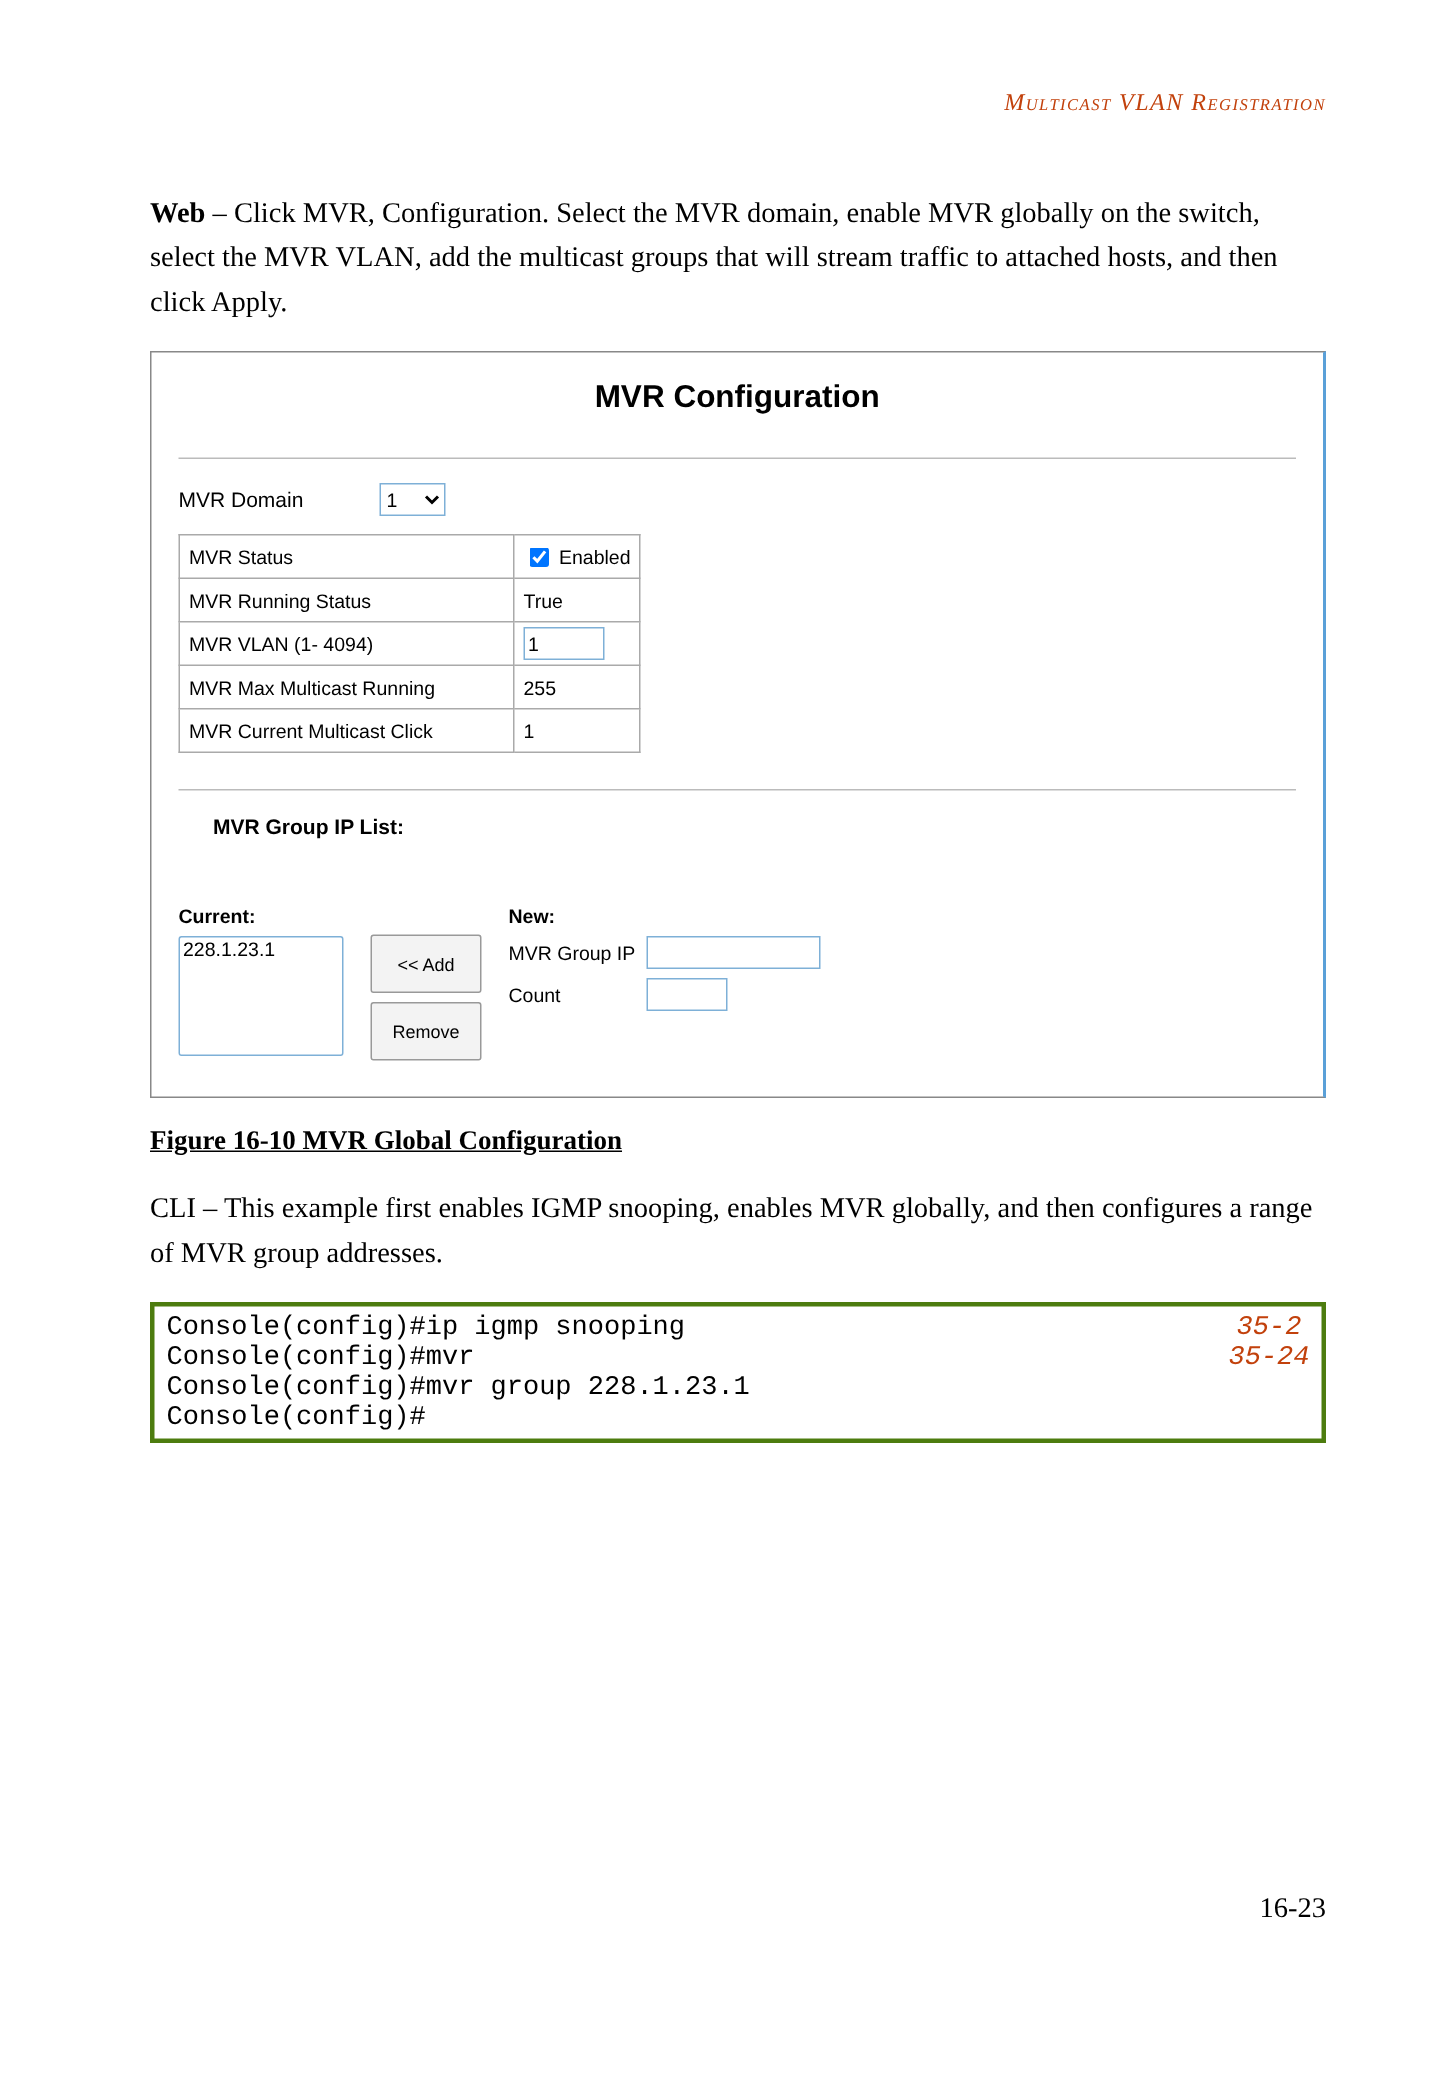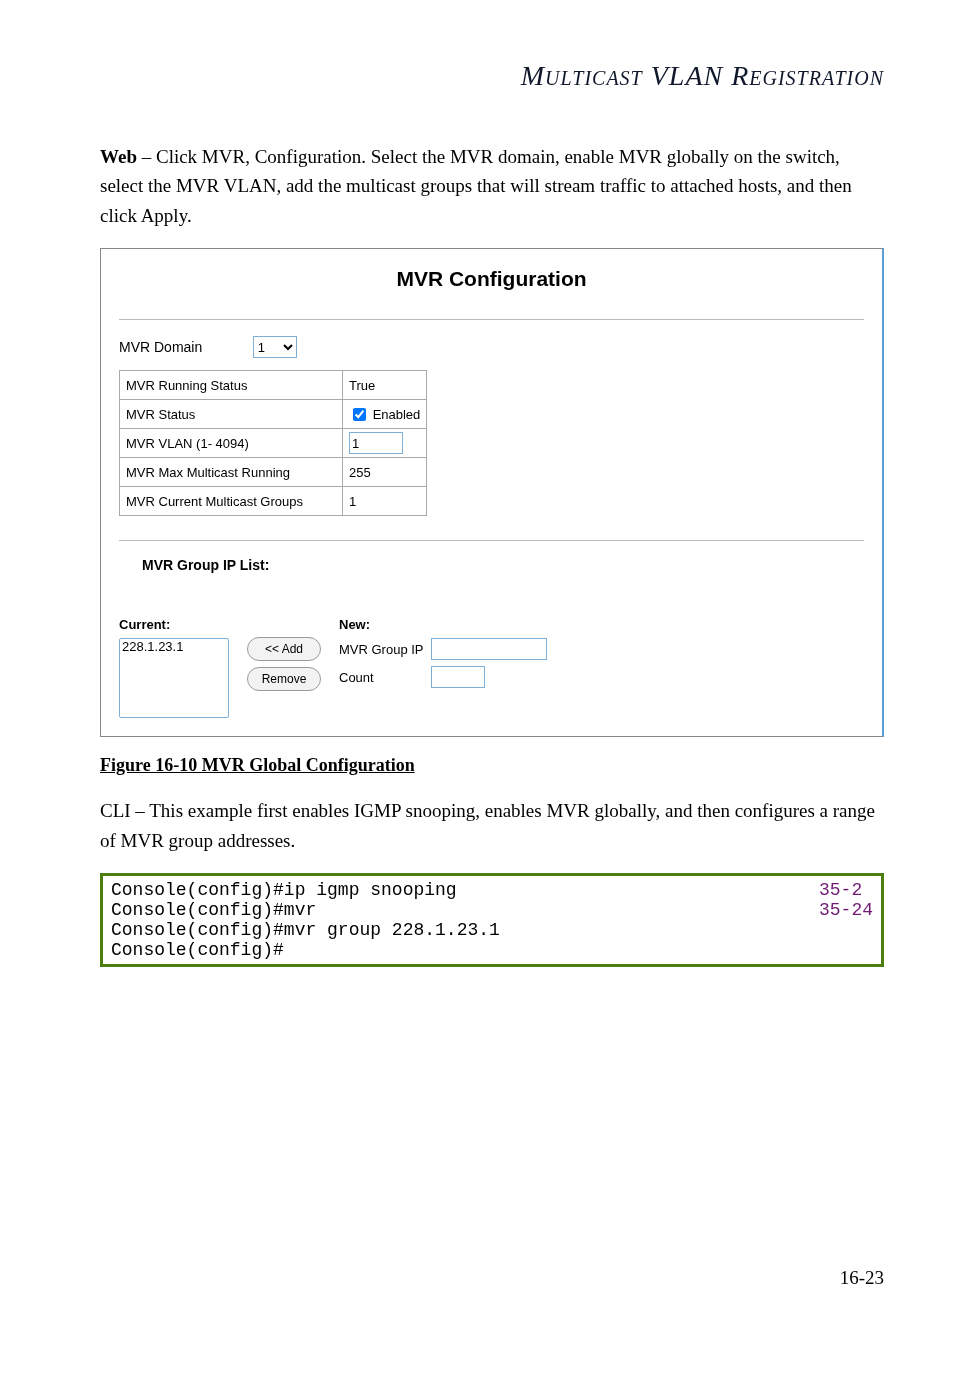--- a/index.html
+++ b/index.html
@@ -10,25 +10,25 @@
     color: #000;
     width: 954px;
   }
   .page {
     padding: 60px 70px 40px 100px;
     box-sizing: border-box;
   }
   .header-title {
     font-style: italic;
     font-variant: small-caps;
-    font-size: 28px;
+    font-size: 16px;
     text-align: right;
     letter-spacing: 1px;
     font-family: Garamond, Georgia, serif;
-    color: #0f172a;
+    color: #c2410c;
     margin-bottom: 50px;
   }
   .body-text {
     font-size: 19px;
     line-height: 1.55;
     font-family: Garamond, Georgia, serif;
     margin-bottom: 18px;
   }
   .body-text b { font-weight: bold; }
   .screenshot {
@@ -109,25 +109,25 @@
   }
   .current-box {
     width: 110px;
     height: 80px;
     border: 1px solid #7eb0d7;
     font-size: 13px;
     overflow: auto;
   }
   .btn {
     width: 74px;
-    height: 24px;
+    height: 39px;
     font-size: 12px;
     border: 1px solid #999;
     background: #f3f3f3;
-    border-radius: 12px;
+    border-radius: 2px;
     margin-bottom: 6px;
     display: block;
   }
   .btn-col { margin-top: 20px; }
   .new-col {  }
   .new-field { margin-bottom: 6px; display: flex; align-items: center; gap: 4px; }
   .new-field input {
     width: 110px;
     height: 18px;
     border: 1px solid #7eb0d7;
@@ -146,23 +146,24 @@
   .cli-box {
     border: 3px solid #4d7c0f;
     font-family: 'Courier New', monospace;
     font-size: 18px;
     padding: 4px 8px;
     margin-top: 4px;
     display: flex;
   }
   .cli-left { flex: 1; white-space: pre; }
   .cli-right {
-    color: #701a75;
+    font-style: italic;
+    color: #c2410c;
     white-space: pre;
-    text-align: left;
+    text-align: center;
   }
   .page-number {
     text-align: right;
     font-size: 19px;
     margin-top: 300px;
     font-family: Garamond, Georgia, serif;
   }
 </style>
 </head>
 <body>
@@ -182,40 +183,40 @@
     <div class="domain-row">
       <label>MVR Domain</label>
       <select class="domain-select">
         <option>1</option>
       </select>
     </div>
 
     <table class="config-table">
       <tbody>
           <tr>
-        <td>MVR Running Status</td>
-        <td>True</td>
-      </tr>
-      <tr>
         <td>MVR Status</td>
         <td>
           <input type="checkbox" class="chk" checked="" style="">
           <span class="enabled-label">Enabled</span>
         </td>
       </tr>
       <tr>
+        <td>MVR Running Status</td>
+        <td>True</td>
+      </tr>
+      <tr>
         <td>MVR VLAN (1- 4094)</td>
         <td><input class="small-input" value="1" style=""></td>
       </tr>
       <tr>
         <td>MVR Max Multicast Running</td>
         <td>255</td>
       </tr>
       <tr>
-        <td>MVR Current Multicast Groups</td>
+        <td>MVR Current Multicast Click</td>
         <td>1</td>
       </tr>
     </tbody>
       </table>
 
     <hr class="hr">
 
     <div class="section-label">MVR Group IP List:</div>
 
     <div class="list-row">

